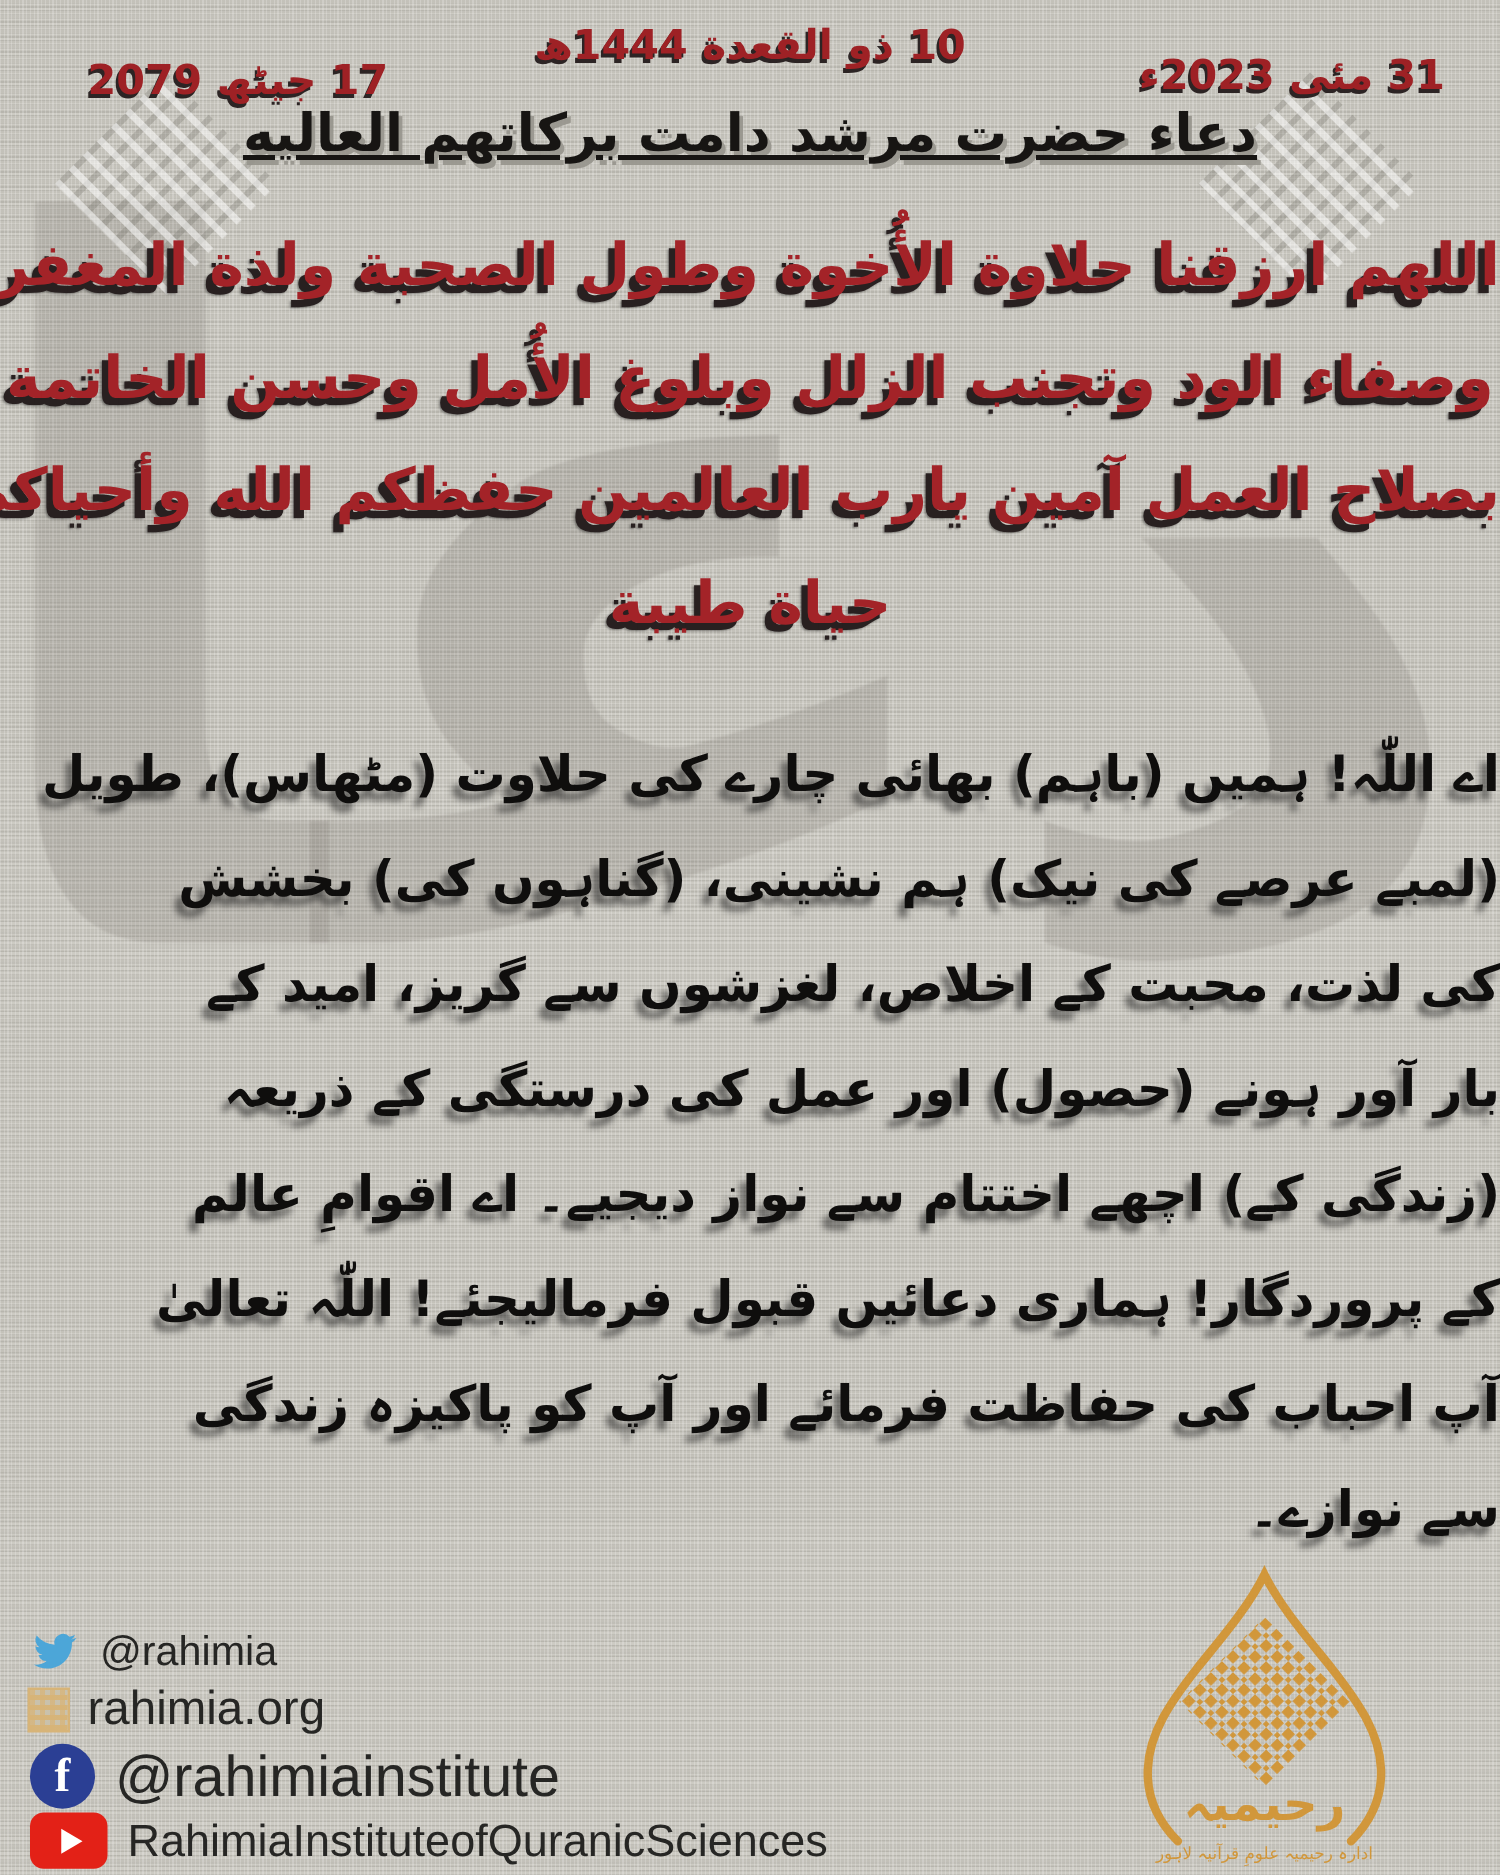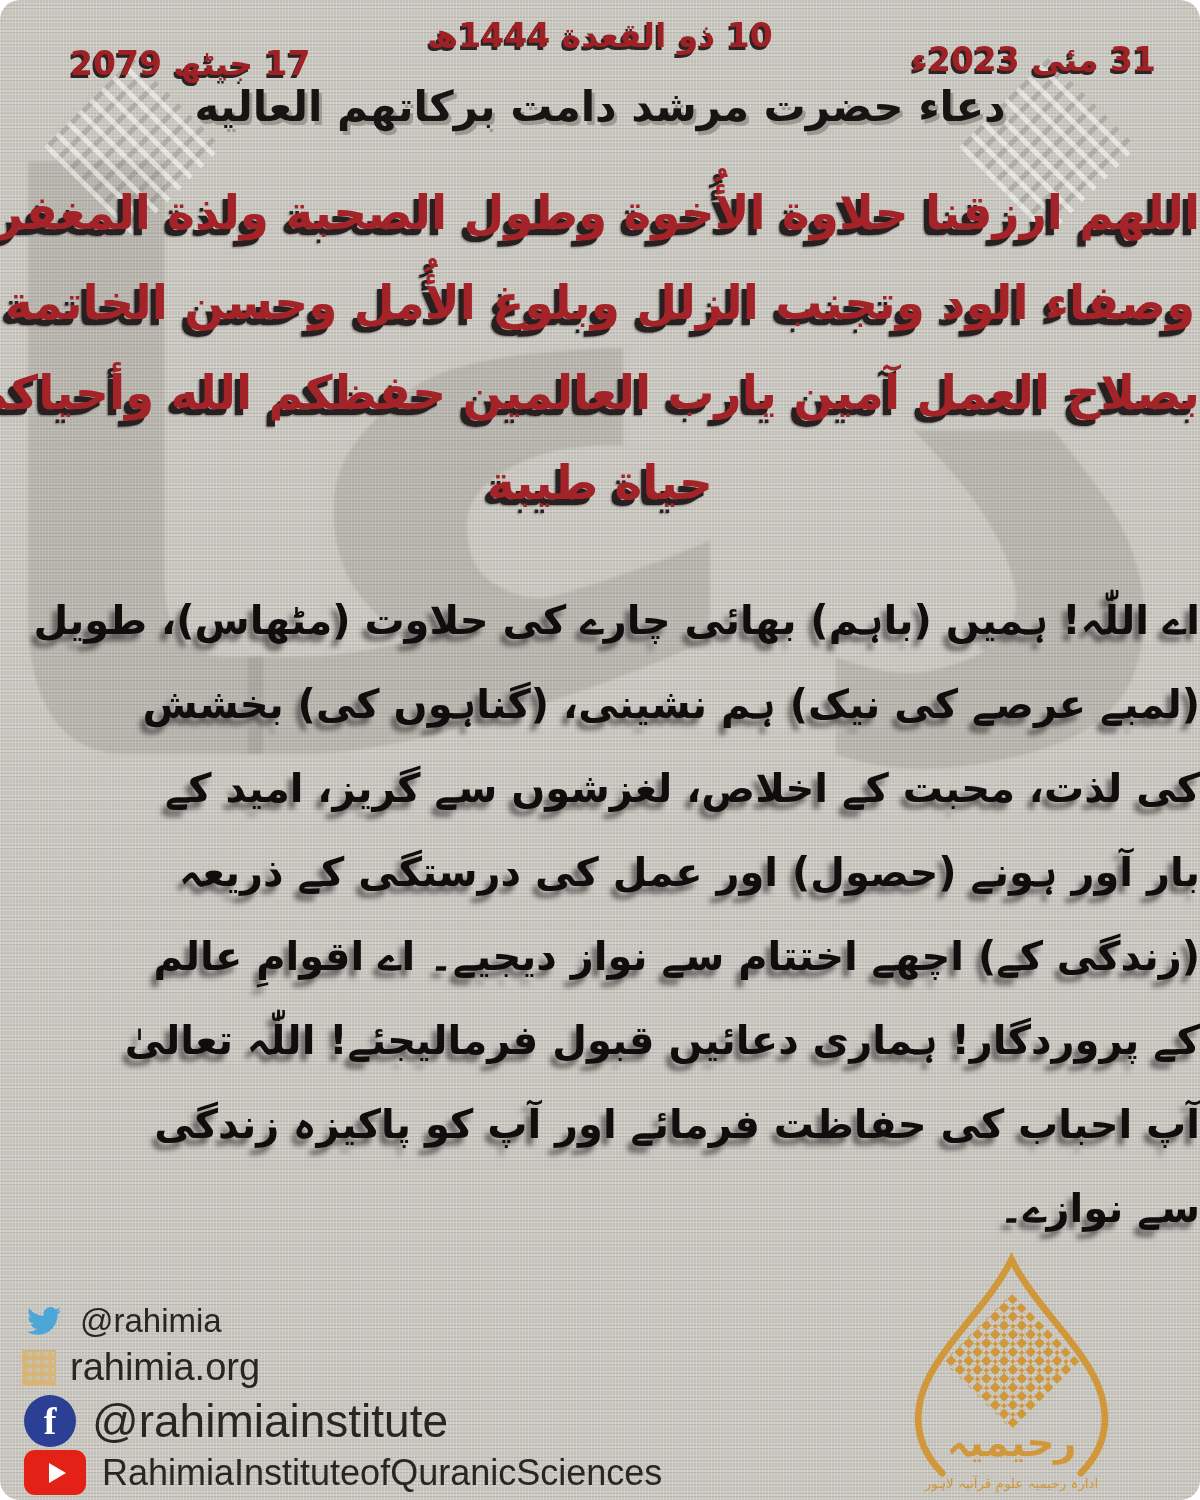--- a/index.html
+++ b/index.html
@@ -6,21 +6,20 @@
   .page{
     position:relative;
     width:1200px;height:1500px;
     overflow:hidden;
     background-color:#c9c7bf;
     background-image:
       repeating-linear-gradient(90deg, rgba(255,255,255,0.20) 0 1px, rgba(0,0,0,0) 1px 3px),
       repeating-linear-gradient(0deg, rgba(96,94,88,0.12) 0 1px, rgba(0,0,0,0) 1px 3px),
       repeating-linear-gradient(0deg, rgba(255,255,255,0.07) 0 2px, rgba(90,88,82,0.05) 2px 4px);
     font-family:"DejaVu Sans", sans-serif;
-    border-radius:20px;
   }
 
   
   .corner-diamond{
     position:absolute;
     width:126px;height:126px;
     transform:rotate(45deg);
     background:
       repeating-linear-gradient(0deg, rgba(255,255,255,0.60) 0 5px, transparent 5px 16px),
       repeating-linear-gradient(90deg, rgba(128,126,118,0.40) 0 5px, transparent 5px 16px);
@@ -58,20 +57,21 @@
   .subtitle{
     position:absolute;
     top:82px;left:0;right:0;
     text-align:center;
     direction:rtl;
     font-weight:bold;
     font-size:42px;
     color:#171513;
     text-shadow:3px 4px 0 rgba(150,148,140,0.9);
     white-space:nowrap;
+    text-decoration:underline;
   }
 
   
   .arabic-block{
     position:absolute;
     top:168px;left:0;right:0;
     text-align:center;
     direction:rtl;
   }
   .arabic-line{

